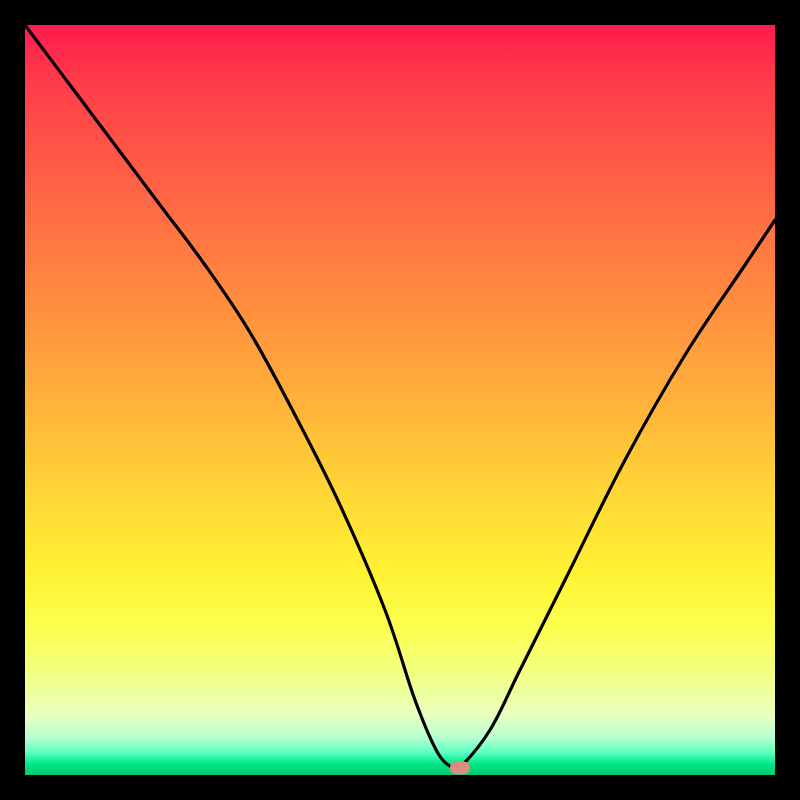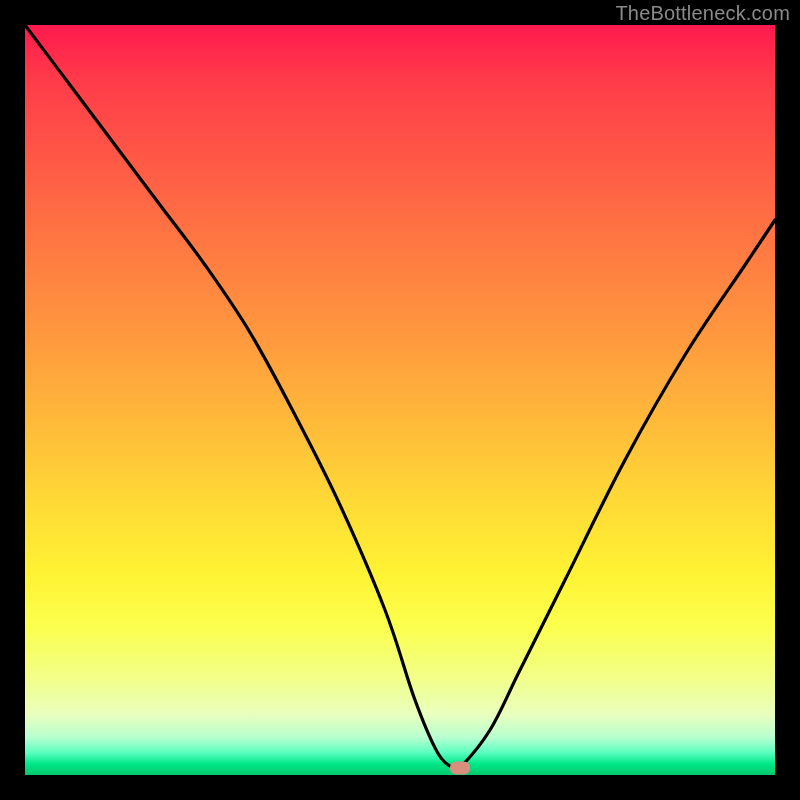--- a/index.html
+++ b/index.html
@@ -66,21 +66,20 @@
     height: 13px;
     background: #d98f7e;
     border-radius: 6px;
     transform: translate(-50%, -50%);
   }
 </style>
 </head>
 <body>
 
 <div class="frame">
-  <div class="watermark">TheBottleneck.com</div>
 
   <div class="plot-area">
     <svg class="curve" viewBox="0 0 750 750" preserveAspectRatio="none">
       <path fill="none" stroke="#000" stroke-width="3.2" stroke-linejoin="round" stroke-linecap="round" d="M 0.00 0.00 C 8.10 10.80, 28.80 38.40, 45.00 60.00 C 61.20 81.60, 73.80 98.40, 90.00 120.00 C 106.20 141.60, 118.80 158.40, 135.00 180.00 C 151.20 201.60, 163.80 217.05, 180.00 240.00 C 196.20 262.95, 208.80 280.50, 225.00 307.50 C 241.20 334.50, 253.80 358.95, 270.00 390.00 C 286.20 421.05, 298.80 444.90, 315.00 480.00 C 331.20 515.10, 346.50 549.90, 360.00 585.00 C 373.50 620.10, 380.55 649.35, 390.00 675.00 C 399.45 700.65, 405.75 715.35, 412.50 727.50 C 419.25 739.65, 423.45 739.80, 427.50 742.50 C 431.55 745.20, 428.25 749.25, 435.00 742.50 C 441.75 735.75, 454.20 722.55, 465.00 705.00 C 475.80 687.45, 481.50 672.00, 495.00 645.00 C 508.50 618.00, 521.10 592.80, 540.00 555.00 C 558.90 517.20, 578.40 475.50, 600.00 435.00 C 621.60 394.50, 638.40 365.10, 660.00 330.00 C 681.60 294.90, 703.80 264.30, 720.00 240.00 C 736.20 215.70, 744.60 203.10, 750.00 195.00"></path>
     </svg>
     <div class="marker" style="left: 435px; top: 742.5px;"></div>
   </div>
 </div>
 
 </body></html>

